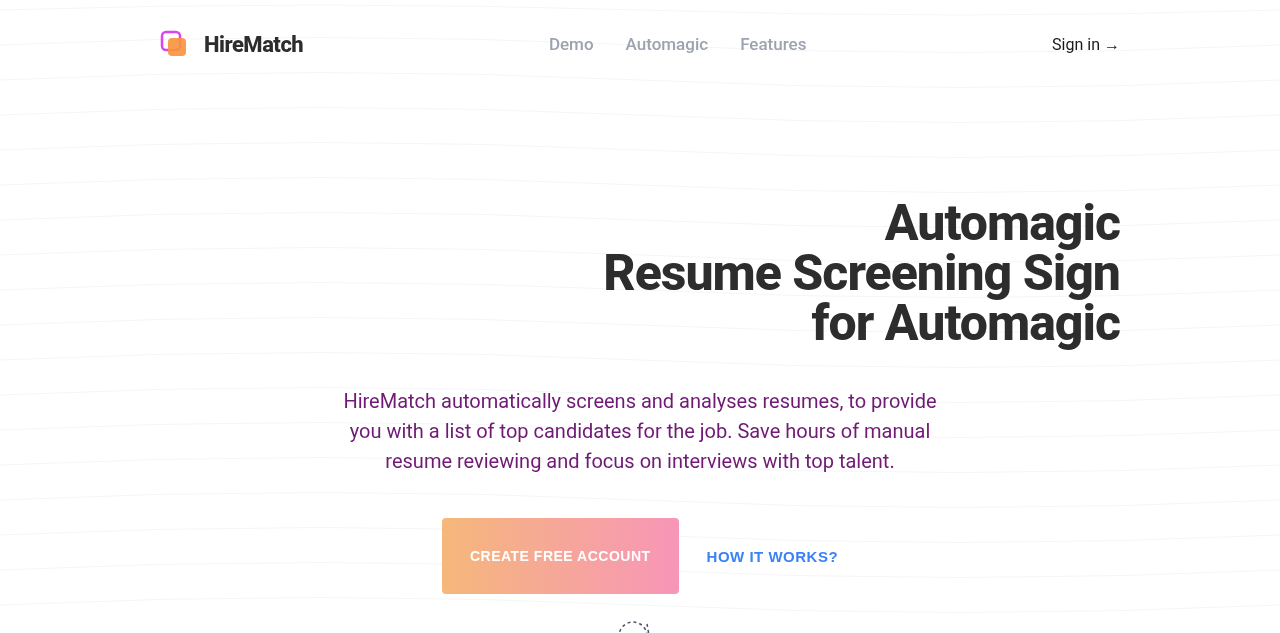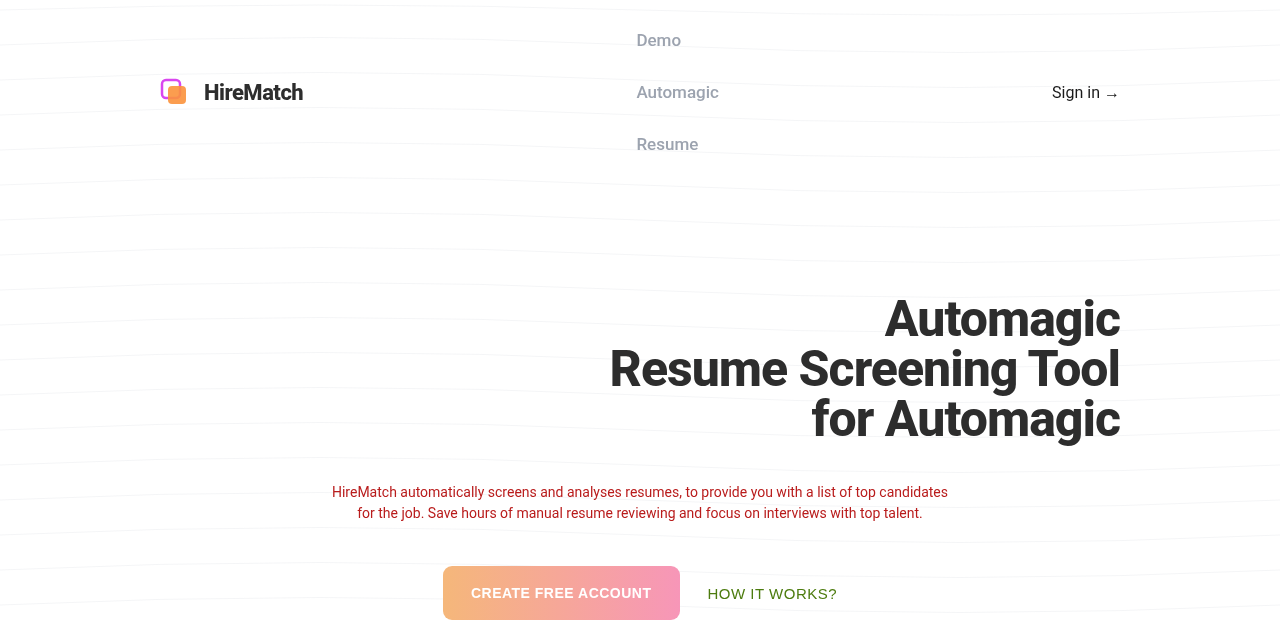--- a/index.html
+++ b/index.html
@@ -50,21 +50,20 @@
     .logo-text {
       font-size: 22px;
       font-weight: 800;
       color: #2d2d2d;
       letter-spacing: -0.5px;
     }
     
     .nav-center {
       display: flex;
       gap: 32px;
-      flex-direction: column;
     }
     
     .nav-link {
       color: #9ca3af;
       font-size: 17px;
       font-weight: 500;
       text-decoration: none;
       cursor: pointer;
     }
     
@@ -91,52 +90,52 @@
       font-size: 50px;
       font-weight: 800;
       color: #2d2d2d;
       line-height: 1.0;
       letter-spacing: -1px;
       text-align: right;
     }
     
     .hero-subtitle {
       margin-top: 38px;
-      font-size: 14px;
-      color: #b91c1c;
+      font-size: 20px;
+      color: #701a75;
       line-height: 1.5;
       max-width: 620px;
       margin-left: auto;
       margin-right: auto;
     }
     
     .cta-row {
       margin-top: 42px;
       display: flex;
       align-items: center;
       justify-content: center;
       gap: 28px;
     }
     
     .btn-primary {
       background: linear-gradient(90deg, #f5b77a 0%, #f796b8 100%);
       color: #ffffff;
       font-size: 14px;
       font-weight: 700;
       letter-spacing: 0.5px;
-      padding: 19px 28px;
+      padding: 30px 28px;
       border: none;
-      border-radius: 9px;
+      border-radius: 4px;
       cursor: pointer;
     }
     
     .btn-secondary {
-      color: #4d7c0f;
+      color: #3b82f6;
       font-size: 15px;
-      font-weight: 400;
+      font-weight: 700;
       letter-spacing: 0.5px;
       background: none;
       border: none;
       cursor: pointer;
     }
     
     .doodle {
       margin-top: 20px;
       display: flex;
       justify-content: center;
@@ -178,30 +177,30 @@
     <svg class="logo-icon" viewBox="0 0 28 28">
       <rect x="2" y="2" width="18" height="18" rx="4" fill="none" stroke="#d946ef" stroke-width="2.5"></rect>
       <rect x="8" y="8" width="18" height="18" rx="4" fill="#fb923c" opacity="0.9"></rect>
     </svg>
     <span class="logo-text">HireMatch</span>
   </div>
 
   <nav class="nav-center">
     <a class="nav-link">Demo</a>
     <a class="nav-link">Automagic</a>
-    <a class="nav-link">Resume</a>
+    <a class="nav-link">Features</a>
   </nav>
 
   <div class="sign-in">Sign in →</div>
 </header>
 
 <section class="hero">
   <h1 class="hero-title">
     <span>Automagic</span><br>
-    <span>Resume Screening Tool</span><br>
+    <span>Resume Screening Sign</span><br>
     <span>for Automagic</span>
   </h1>
 
   <p class="hero-subtitle">HireMatch automatically screens and analyses resumes, to provide you with a list of top candidates for the job. Save hours of manual resume reviewing and focus on interviews with top talent.</p>
 
   <div class="cta-row">
     <button class="btn-primary">CREATE FREE ACCOUNT</button>
     <button class="btn-secondary">HOW IT WORKS?</button>
   </div>
 

